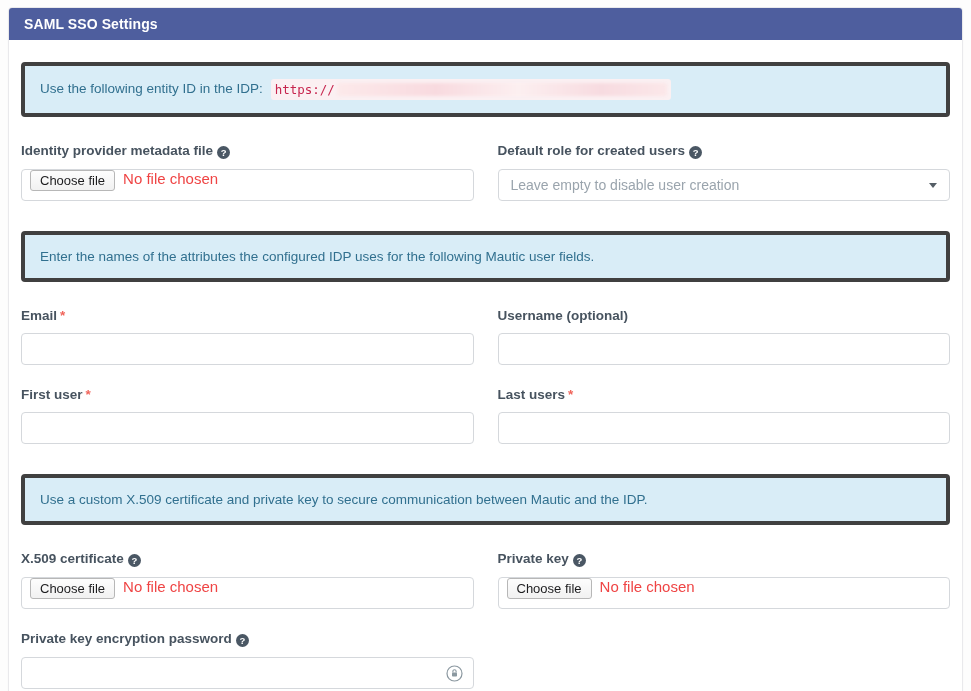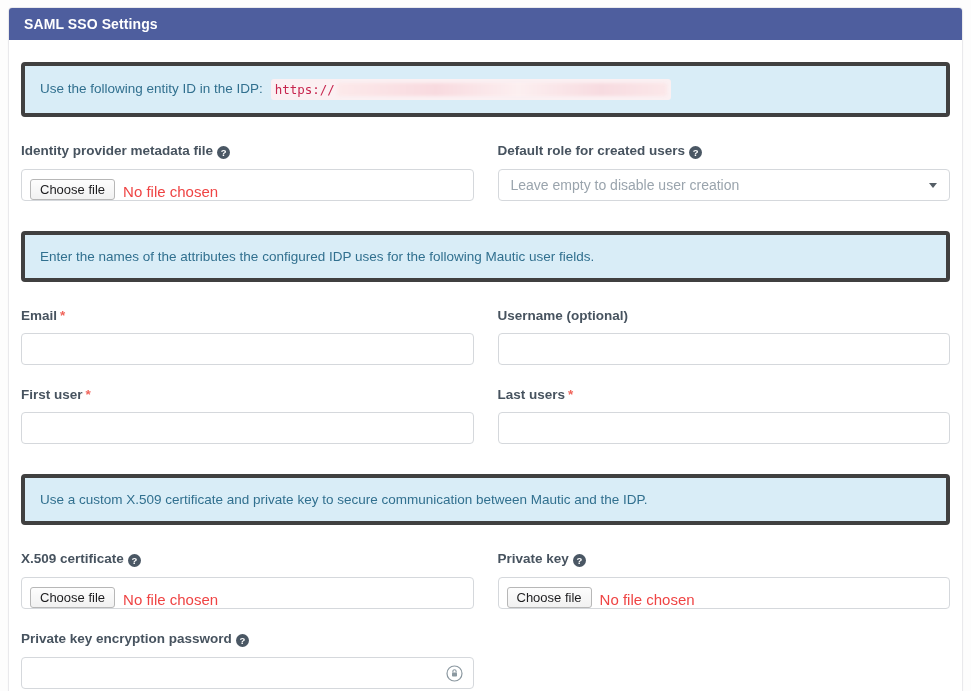--- a/index.html
+++ b/index.html
@@ -93,21 +93,21 @@
     border: 1px solid #d5d8dc;
     border-radius: 4px;
     background: #ffffff;
     font-size: 14px;
     color: #47535f;
   }
   .text-input { padding: 0 10px; outline: none; display: block; }
 
   .file-input {
     display: flex;
-    align-items: flex-end;
+    align-items: flex-start;
     padding: 0 8px;
   }
   .choose-file-btn {
     font-family: "Liberation Sans", sans-serif;
     font-size: 13px;
     color: #1d1d1f;
     background: linear-gradient(#fdfdfd, #f1f1f1);
     border: 1px solid #b7b7b7;
     border-radius: 3px;
     padding: 2px 9px;

